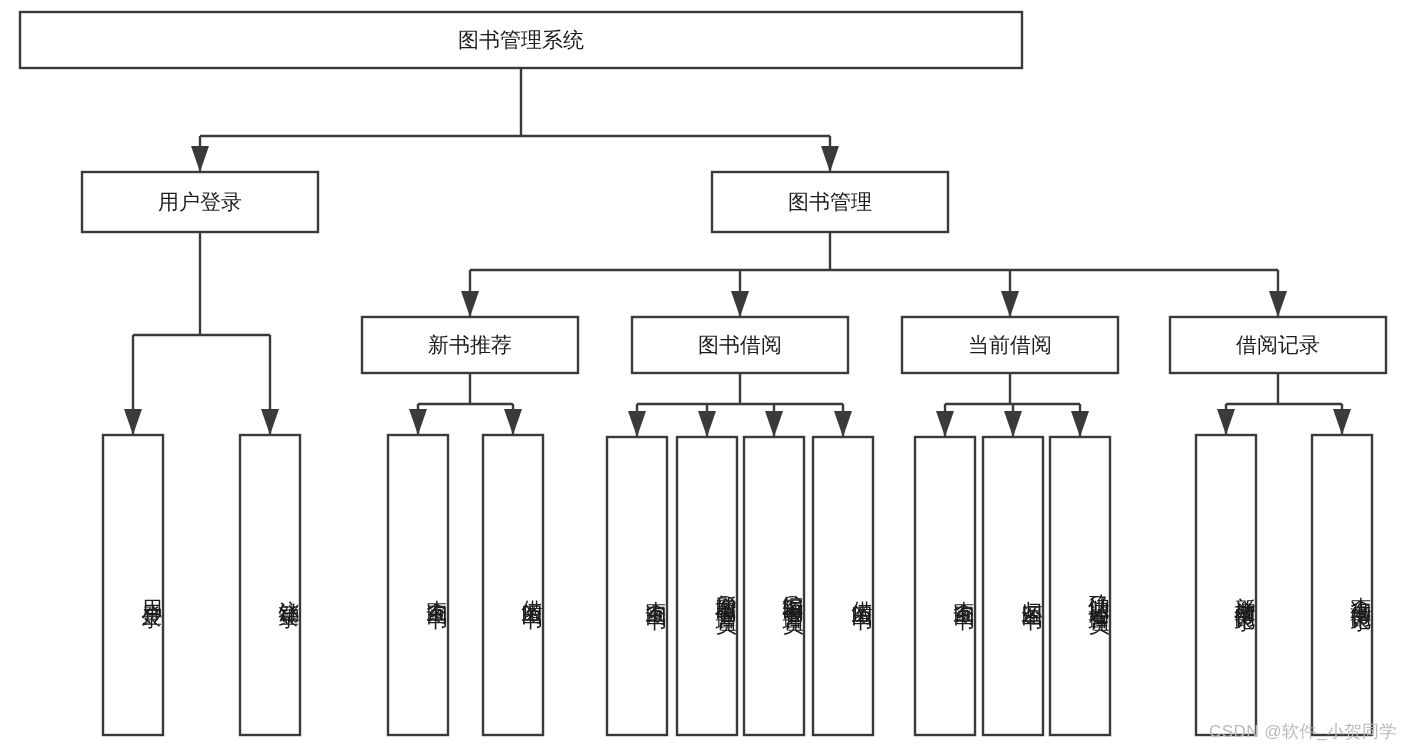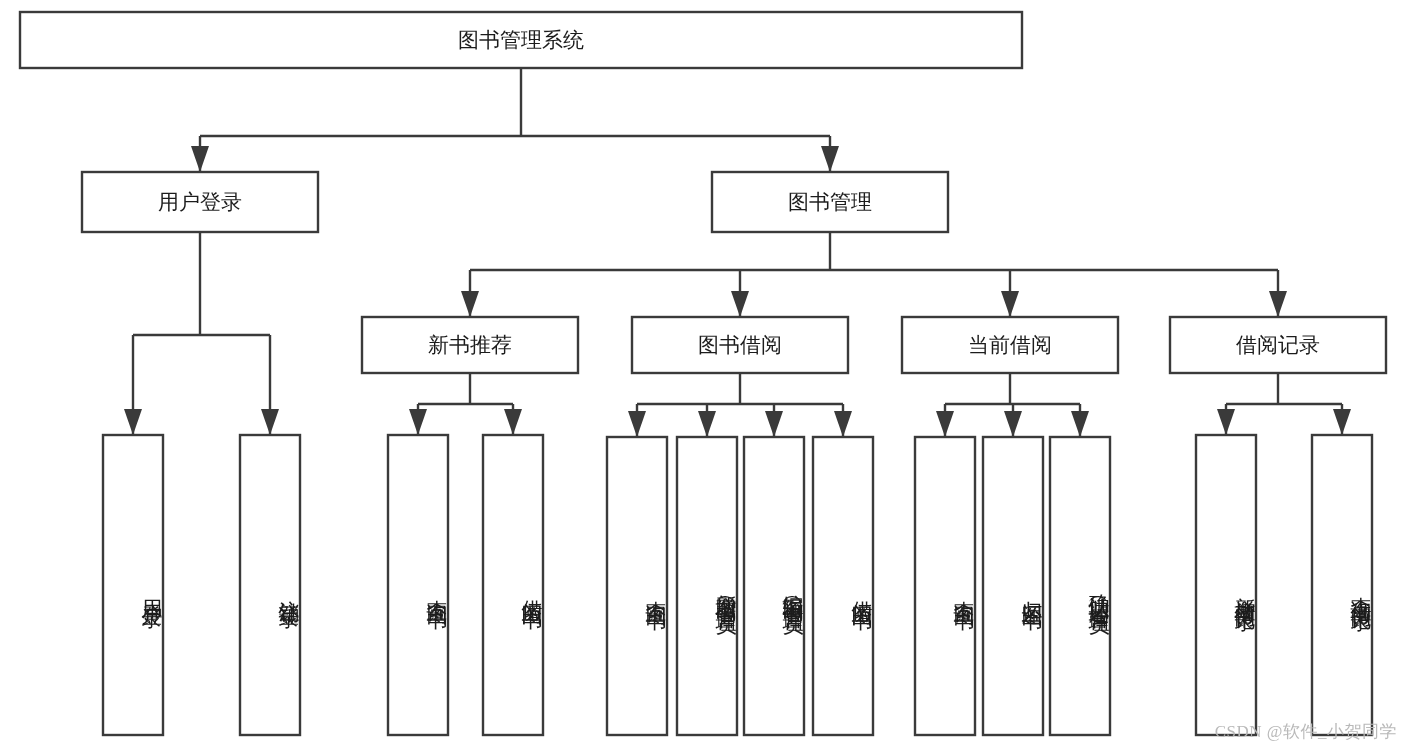--- a/index.html
+++ b/index.html
@@ -64,21 +64,21 @@
     line-height: 1.08;
     letter-spacing: 3px;
     color: #1c1c1c;
     white-space: nowrap;
     pointer-events: none;
   }
   .watermark {
     position: absolute;
     right: 8px;
     bottom: 4px;
-    font-family: Liberation Serif, serif;
+    font-family: Liberation Sans, sans-serif;
     font-size: 17px;
     color: #b9b9b9;
     letter-spacing: 0.5px;
     user-select: none;
   }
 </style>
 </head>
 <body>
 
 <div id="diagram-root">

